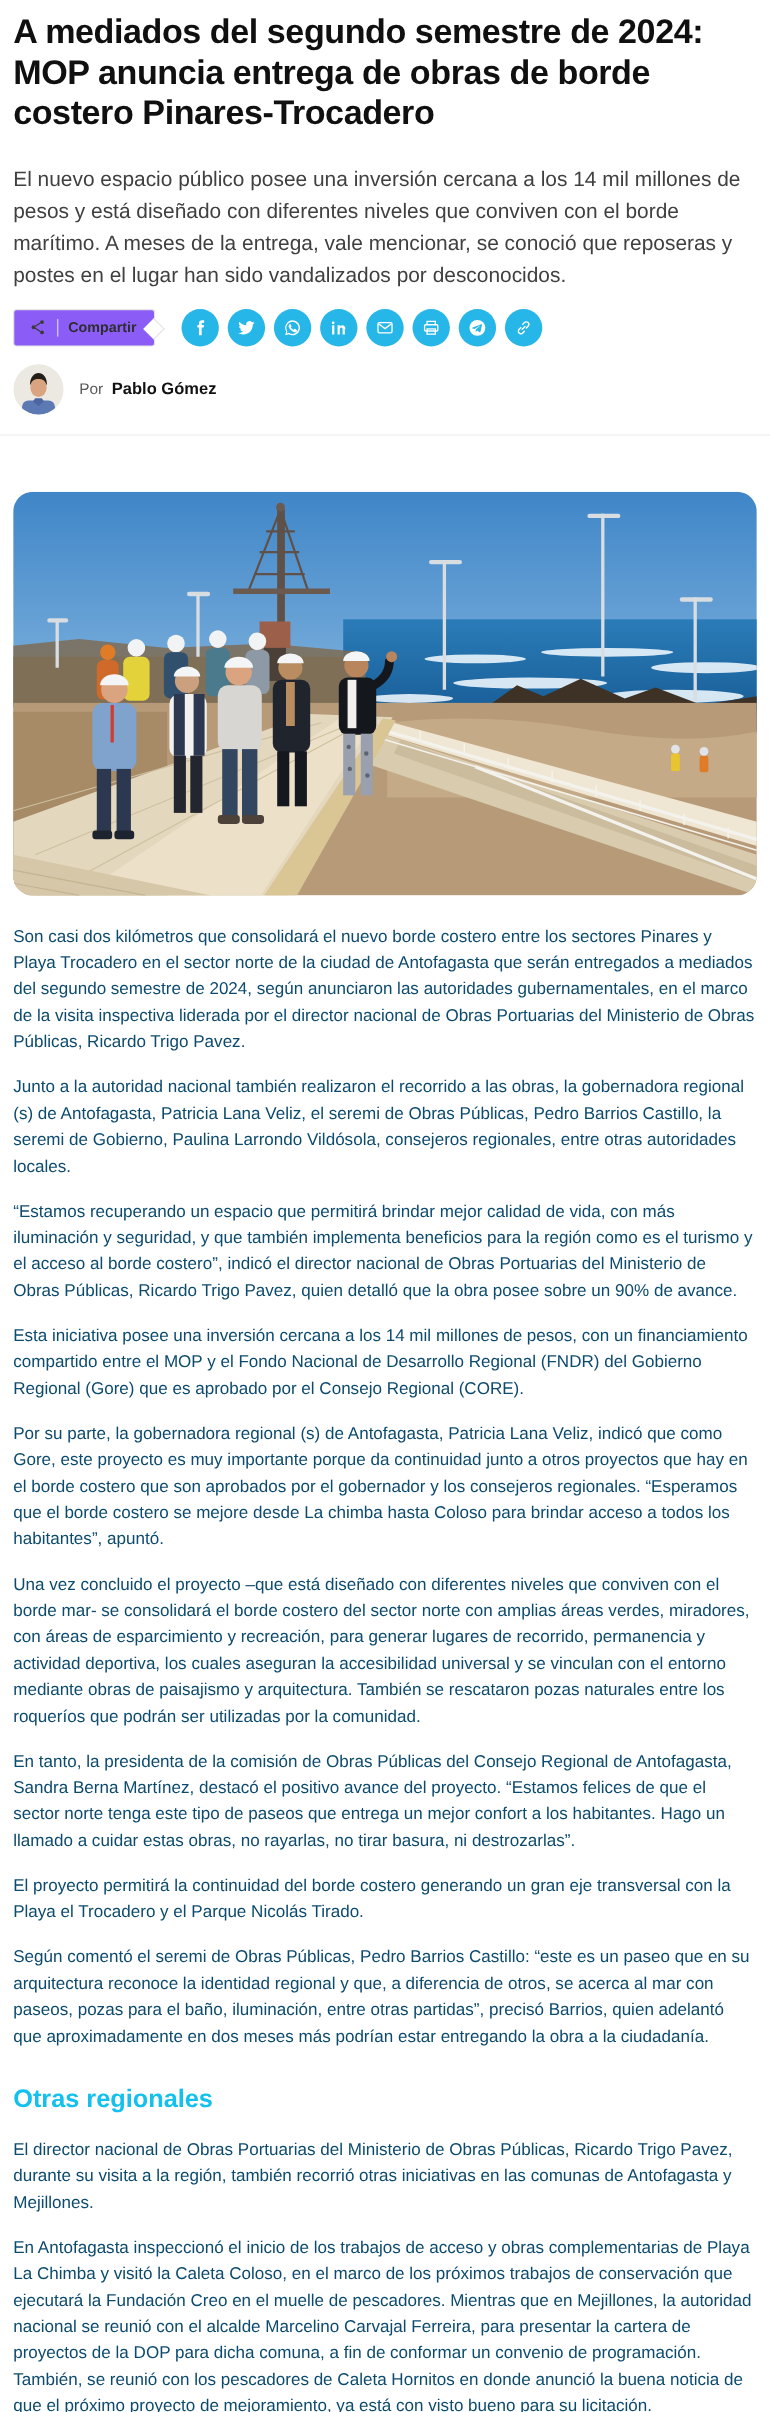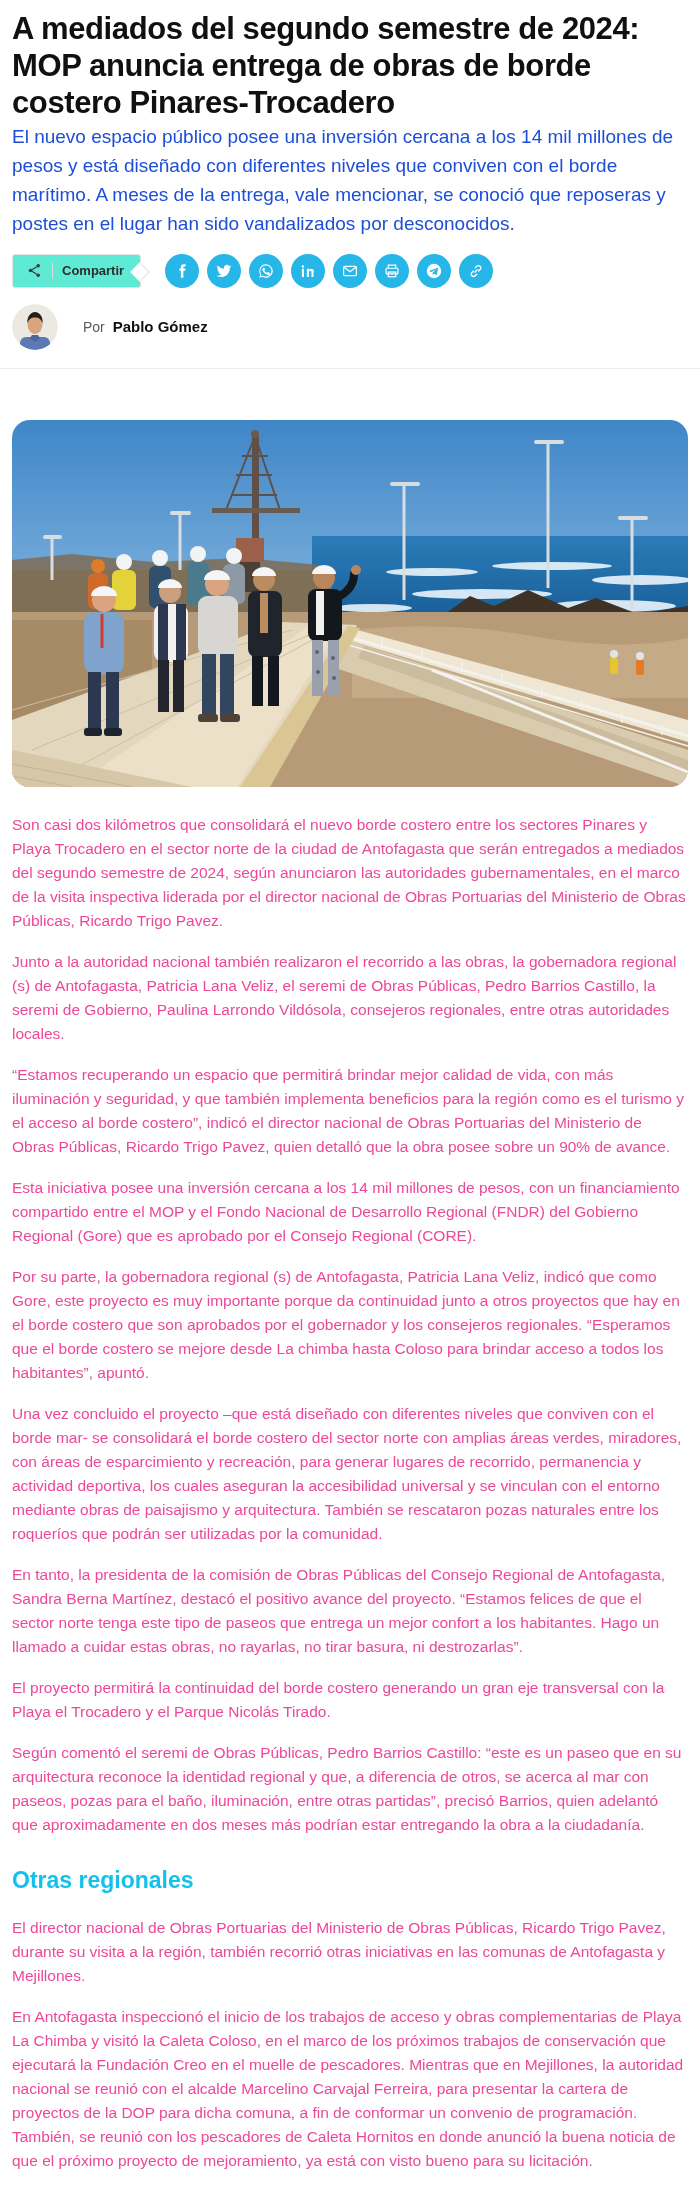--- a/index.html
+++ b/index.html
@@ -12,62 +12,63 @@
     margin:0 auto;
   }
   .page { width:700px; padding:6px 12px 30px; }
 
   
   .headline {
     font-size:31px; line-height:1.2; font-weight:800; color:#101010;
     letter-spacing:-0.4px; margin-top:4px;
   }
   .lead {
-    font-size:19px; line-height:1.53; color:#1d4ed8; font-weight:400;
+    margin-top:27px;
+    font-size:19px; line-height:1.53; color:#404040; font-weight:400;
   }
 
   
   .share-row { display:flex; align-items:center; margin-top:15px; height:36px; }
   .share-label-btn {
     position:relative; display:flex; align-items:center; gap:9px;
-    height:34px; padding:0 16px 0 13px; background:#5eead4;
+    height:34px; padding:0 16px 0 13px; background:#8b5cf6;
     border:1px solid #e3e3e3; border-radius:3px; cursor:pointer;
     margin-right:24px;
   }
   .share-label-btn::after {
     content:""; position:absolute; right:-7px; top:10px; width:13px; height:13px;
     background:#fff; border-top:1px solid #e3e3e3; border-right:1px solid #e3e3e3;
     transform:rotate(45deg);
   }
   .share-label-btn .divider { width:1px; height:16px; background:#dcdcdc; }
   .share-label-btn .txt { font-size:13px; font-weight:700; color:#2e2e2e; }
   .social-btns { display:flex; gap:8px; }
   .social-btn {
     width:34px; height:34px; border-radius:50%;
     background:var(--accent,#27b6e8);
     display:flex; align-items:center; justify-content:center;
     cursor:pointer; border:none;
   }
   .social-btn svg { width:18px; height:18px; display:block; }
 
   
-  .byline { display:flex; align-items:center; gap:25px; margin-top:15px; padding-bottom:18px; }
+  .byline { display:flex; align-items:center; gap:14px; margin-top:15px; padding-bottom:18px; }
   .avatar { width:46px; height:46px; border-radius:50%; overflow:hidden; flex:0 0 auto; }
   .byline-text { font-size:14px; color:#5a5a5a; }
   .byline-text .author { font-size:15px; font-weight:700; color:#111; margin-left:4px; }
   .rule { height:1px; background:#ebebeb; margin:0 -12px; }
 
   
   .hero { margin-top:51px; }
   .hero svg { display:block; width:676px; height:367px; border-radius:18px; }
 
   
   .article-body { margin-top:26px; }
   .article-body p {
-    font-size:15.5px; line-height:24px; color:#ec4899; margin-bottom:17px;
+    font-size:15.5px; line-height:24px; color:#0c4a6e; margin-bottom:17px;
   }
   .subheading {
     color:var(--heading-accent,#13c0ee);
     font-size:23px; font-weight:700; margin:30px 0 22px;
   }
 </style>
 </head>
 <body>
 
 <div class="page">

